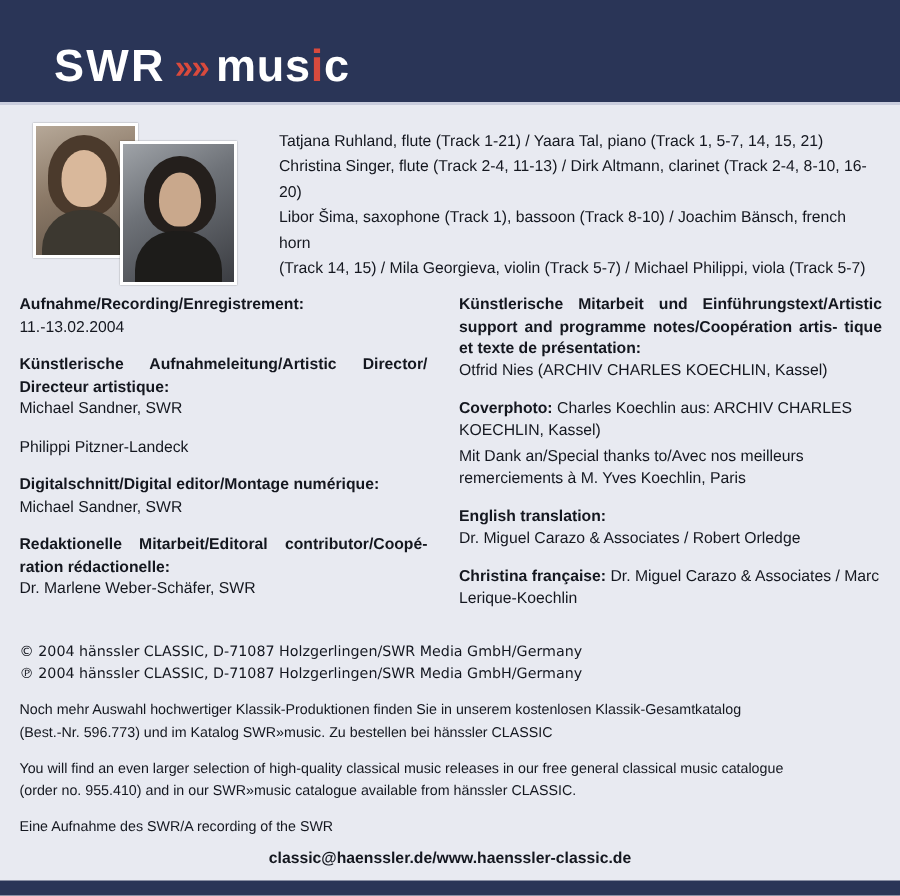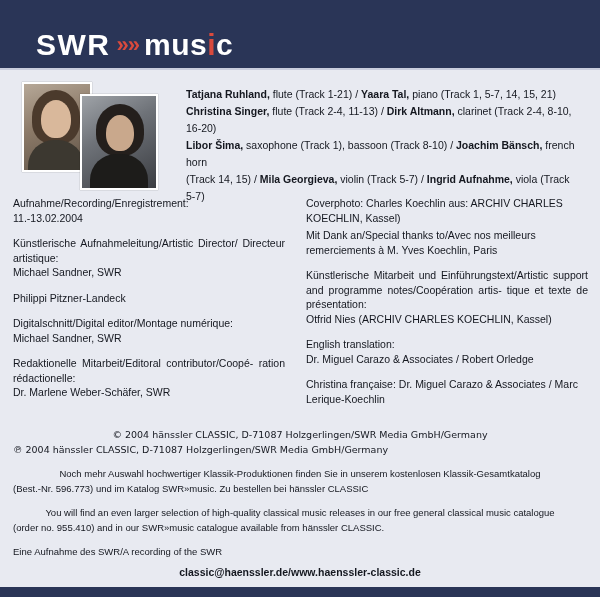--- a/index.html
+++ b/index.html
@@ -137,21 +137,21 @@
   
   .performers {
     position: absolute;
     left: 186px;
     top: 86px;
     width: 392px;
     font-size: 10.5px;
     line-height: 17px;
     color: #14171f;
   }
-  .performers b { font-weight: bold; }
+  .performers b { font-weight: normal; }
 
   
   .col-left {
     position: absolute;
     left: 13px;
     top: 196px;
     width: 272px;
     font-size: 10.5px;
     line-height: 14.5px;
     color: #14171f;
@@ -162,21 +162,21 @@
     top: 196px;
     width: 282px;
     font-size: 10.5px;
     line-height: 14.5px;
     color: #14171f;
   }
   .credit {
     margin-bottom: 11px;
   }
   .credit .hd {
-    font-weight: normal;
+    font-weight: bold;
   }
   .credit .bd {
     font-weight: normal;
   }
   .just { text-align: justify; }
 
   
   .legal {
     position: absolute;
     left: 13px;
@@ -184,21 +184,20 @@
     width: 574px;
     font-size: 9.5px;
     line-height: 13px;
     color: #14171f;
   }
   .legal p {
     margin: 0 0 11px 0;
   }
   .legal .tight {
     margin-bottom: 2px;
-    text-align: center;
   }
   .sym {
     font-family: "DejaVu Sans", sans-serif;
   }
   .contact {
     position: absolute;
     left: 0;
     top: 566px;
     width: 600px;
     text-align: center;
@@ -247,21 +246,21 @@
     <div>
       <b>Tatjana Ruhland,</b><span> flute (Track 1-21) / </span><b>Yaara Tal,</b><span> piano (Track 1, 5-7, 14, 15, 21)</span>
     </div>
     <div>
       <b>Christina Singer,</b><span> flute (Track 2-4, 11-13) / </span><b>Dirk Altmann,</b><span> clarinet (Track 2-4, 8-10, 16-20)</span>
     </div>
     <div>
       <b>Libor Šima,</b><span> saxophone (Track 1), bassoon (Track 8-10) / </span><b>Joachim Bänsch,</b><span> french horn</span>
     </div>
     <div>
-      <span>(Track 14, 15) / </span><b>Mila Georgieva,</b><span> violin (Track 5-7) / </span><b>Ingrid Aufnahme,</b><span> viola (Track 5-7)</span>
+      <span>(Track 14, 15) / </span><b>Mila Georgieva,</b><span> violin (Track 5-7) / </span><b>Michael Philippi,</b><span> viola (Track 5-7)</span>
     </div>
   </div>
 
   <div class="col-left">
     <div class="credit">
       <div class="hd just">Aufnahme/Recording/Enregistrement:</div>
       <div class="bd">11.-13.02.2004</div>
     </div>
     <div class="credit">
       <div class="hd just">Künstlerische Aufnahmeleitung/Artistic Director/ Directeur artistique:</div>
@@ -275,26 +274,26 @@
       <div class="bd">Michael Sandner, SWR</div>
     </div>
     <div class="credit">
       <div class="hd just">Redaktionelle Mitarbeit/Editoral contributor/Coopé- ration rédactionelle:</div>
       <div class="bd">Dr. Marlene Weber-Schäfer, SWR</div>
     </div>
   </div>
 
   <div class="col-right">
     <div class="credit">
+      <div class="hd just">Künstlerische Mitarbeit und Einführungstext/Artistic support and programme notes/Coopération artis- tique et texte de présentation:</div>
+      <div class="bd">Otfrid Nies (ARCHIV CHARLES KOECHLIN, Kassel)</div>
+    </div>
+    <div class="credit">
       <div><span class="hd">Coverphoto:</span><span class="bd"> Charles Koechlin aus: ARCHIV CHARLES KOECHLIN, Kassel)</span></div>
       <div class="bd" style="margin-top:3px;">Mit Dank an/Special thanks to/Avec nos meilleurs remerciements à M. Yves Koechlin, Paris</div>
-    </div>
-    <div class="credit">
-      <div class="hd just">Künstlerische Mitarbeit und Einführungstext/Artistic support and programme notes/Coopération artis- tique et texte de présentation:</div>
-      <div class="bd">Otfrid Nies (ARCHIV CHARLES KOECHLIN, Kassel)</div>
     </div>
     <div class="credit">
       <div class="hd">English translation:</div>
       <div class="bd">Dr. Miguel Carazo &amp; Associates / Robert Orledge</div>
     </div>
     <div class="credit">
       <div><span class="hd">Christina française:</span><span class="bd"> Dr. Miguel Carazo &amp; Associates / Marc Lerique-Koechlin</span></div>
     </div>
   </div>
 

